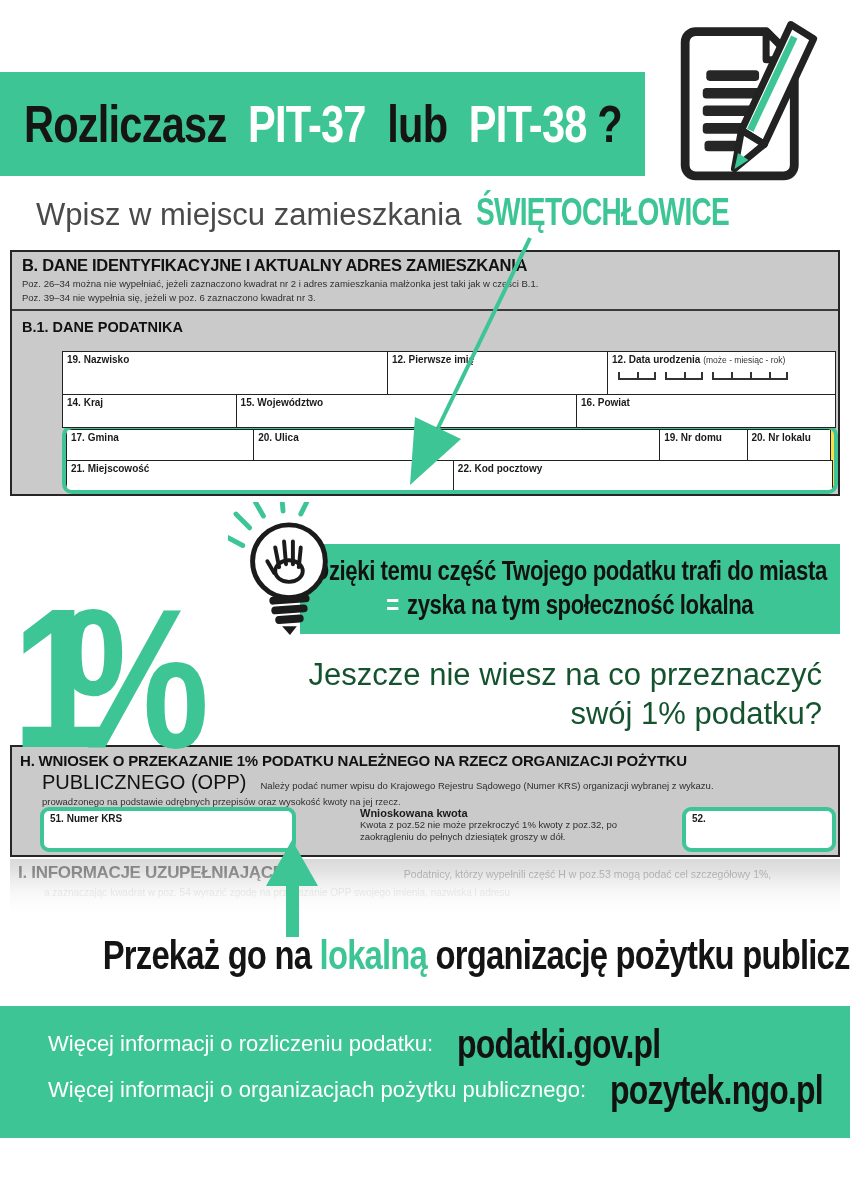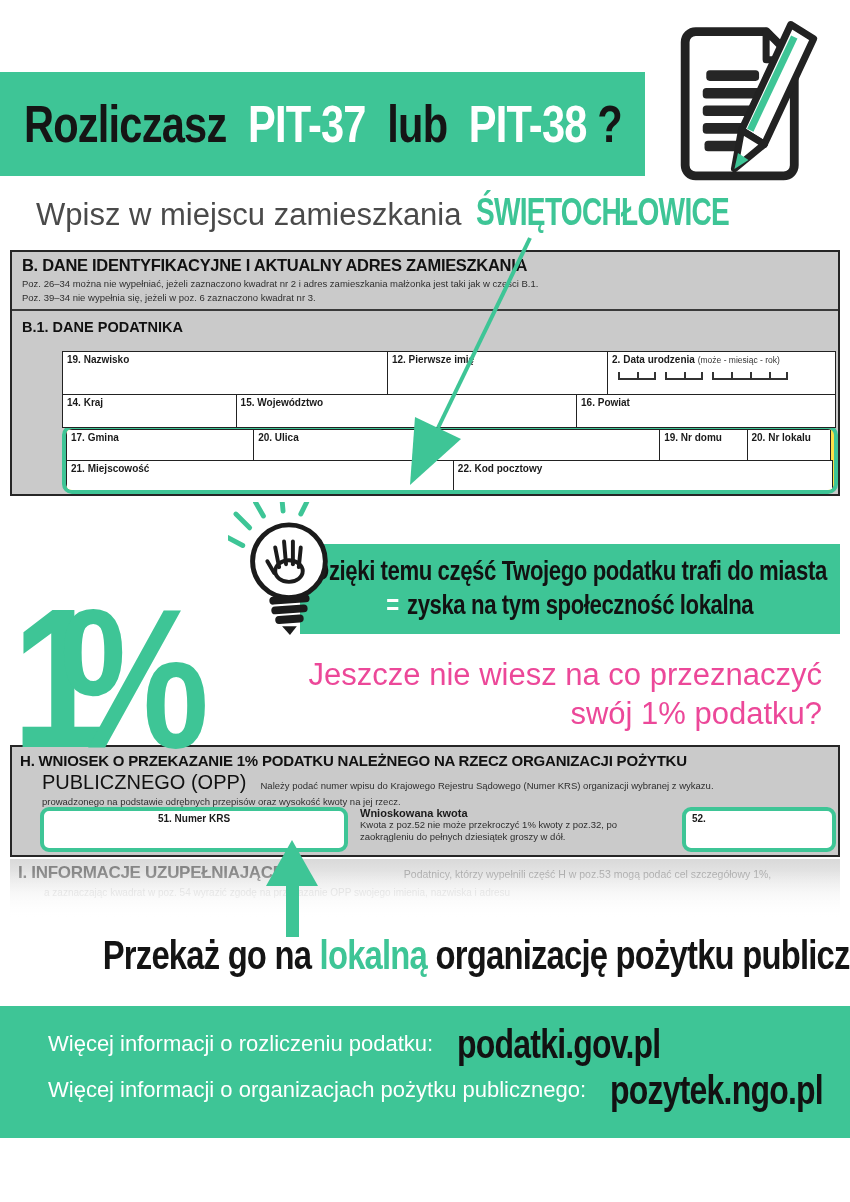--- a/index.html
+++ b/index.html
@@ -58,33 +58,33 @@
     font-size:27px; letter-spacing:-0.5px; transform:scaleX(0.82); transform-origin:center; line-height:1.25; }
   .bulb-banner .eq { color:#ffffff; font-weight:700; margin-right:10px; }
   .bulb-icon { position:absolute; left:228px; top:502px; width:118px; height:148px; z-index:2; }
 
   
   .one-percent { position:absolute; left:12px; top:600px; z-index:3; line-height:0.8; white-space:nowrap;
     font-weight:700; color:#3ec596; font-size:198px; letter-spacing:-8px; transform:scaleX(0.85); transform-origin:left top; }
   .one-percent .pct { margin-left:-46px; }
 
   
-  .question { position:absolute; right:28px; top:656px; text-align:right; color:#ec4899; font-size:31px; line-height:1.25; }
+  .question { position:absolute; right:28px; top:656px; text-align:right; color:#14532d; font-size:31px; line-height:1.25; }
 
   
   .form-h { position:absolute; left:10px; top:745px; width:830px; height:112px;
     background:#cacaca; border:2px solid #262626; z-index:2; }
   .form-h .h-line1 { font-size:15px; font-weight:700; color:#111; padding:5px 0 0 8px; letter-spacing:-0.2px; }
   .form-h .h-line2 { display:flex; align-items:baseline; padding-left:30px; margin-top:2px; }
   .form-h .h-line2 .h-bold { font-size:20px; font-weight:400; color:#111; margin-right:14px;text-align:right; }
   .form-h .h-small { font-size:9.5px; color:#2e2e2e; }
   .form-h .h-line3 { padding-left:30px; margin-top:2px; }
   .hfield { position:absolute; background:#fff; border:4px solid #3ec596; border-radius:9px;
     font-size:10px; font-weight:700; color:#1a1a1a; padding:2px 6px; }
-  .hf51 { left:28px; top:60px; width:308px; height:45px;text-align:center; }
+  .hf51 { left:28px; top:60px; width:256px; height:45px; }
   .hf52 { left:670px; top:60px; width:154px; height:45px; }
   .h-mid { position:absolute; left:348px; top:60px; width:318px; }
   .h-mid .hm-label { font-size:11px; font-weight:700; color:#1a1a1a; }
   .h-mid .hm-note { font-size:9.5px; color:#2e2e2e; line-height:1.25; }
 
   
   .fade-sec { position:absolute; left:10px; top:859px; width:830px; height:58px;
     background:linear-gradient(180deg,#d9d9d9 0%,#f1f1f1 55%,#ffffff 100%); z-index:1; }
   .fade-sec .fs-row { display:flex; align-items:baseline; padding:4px 0 0 8px; }
   .fade-sec .fs-title { font-size:17px; font-weight:700; color:rgba(110,110,110,0.8); letter-spacing:-0.3px; margin-right:120px; white-space:nowrap; }
@@ -154,21 +154,21 @@
     <div class="b-note">Poz. 26–34 można nie wypełniać, jeżeli zaznaczono kwadrat nr 2 i adres zamieszkania małżonka jest taki jak w części B.1.</div>
     <div class="b-note">Poz. 39–34 nie wypełnia się, jeżeli w poz. 6 zaznaczono kwadrat nr 3.</div>
     <div class="b-divider"></div>
     <div class="b1-title">B.1. DANE PODATNIKA</div>
 
     <div class="fields">
       <div class="frow r1">
         <div class="fcell" style="width:42%">19. Nazwisko</div>
         <div class="fcell" style="width:28.5%">12. Pierwsze imię</div>
         <div class="fcell" style="width:29.5%">
-          <span>2. Data urodzenia</span>
+          <span>12. Data urodzenia</span>
           <span class="f13-hint">(może - miesiąc - rok)</span>
           <div class="comb-row">
             <span class="comb">
                 <i></i>
                 <i></i>
               </span>
             <span class="comb">
                 <i></i>
                 <i></i>
               </span>

